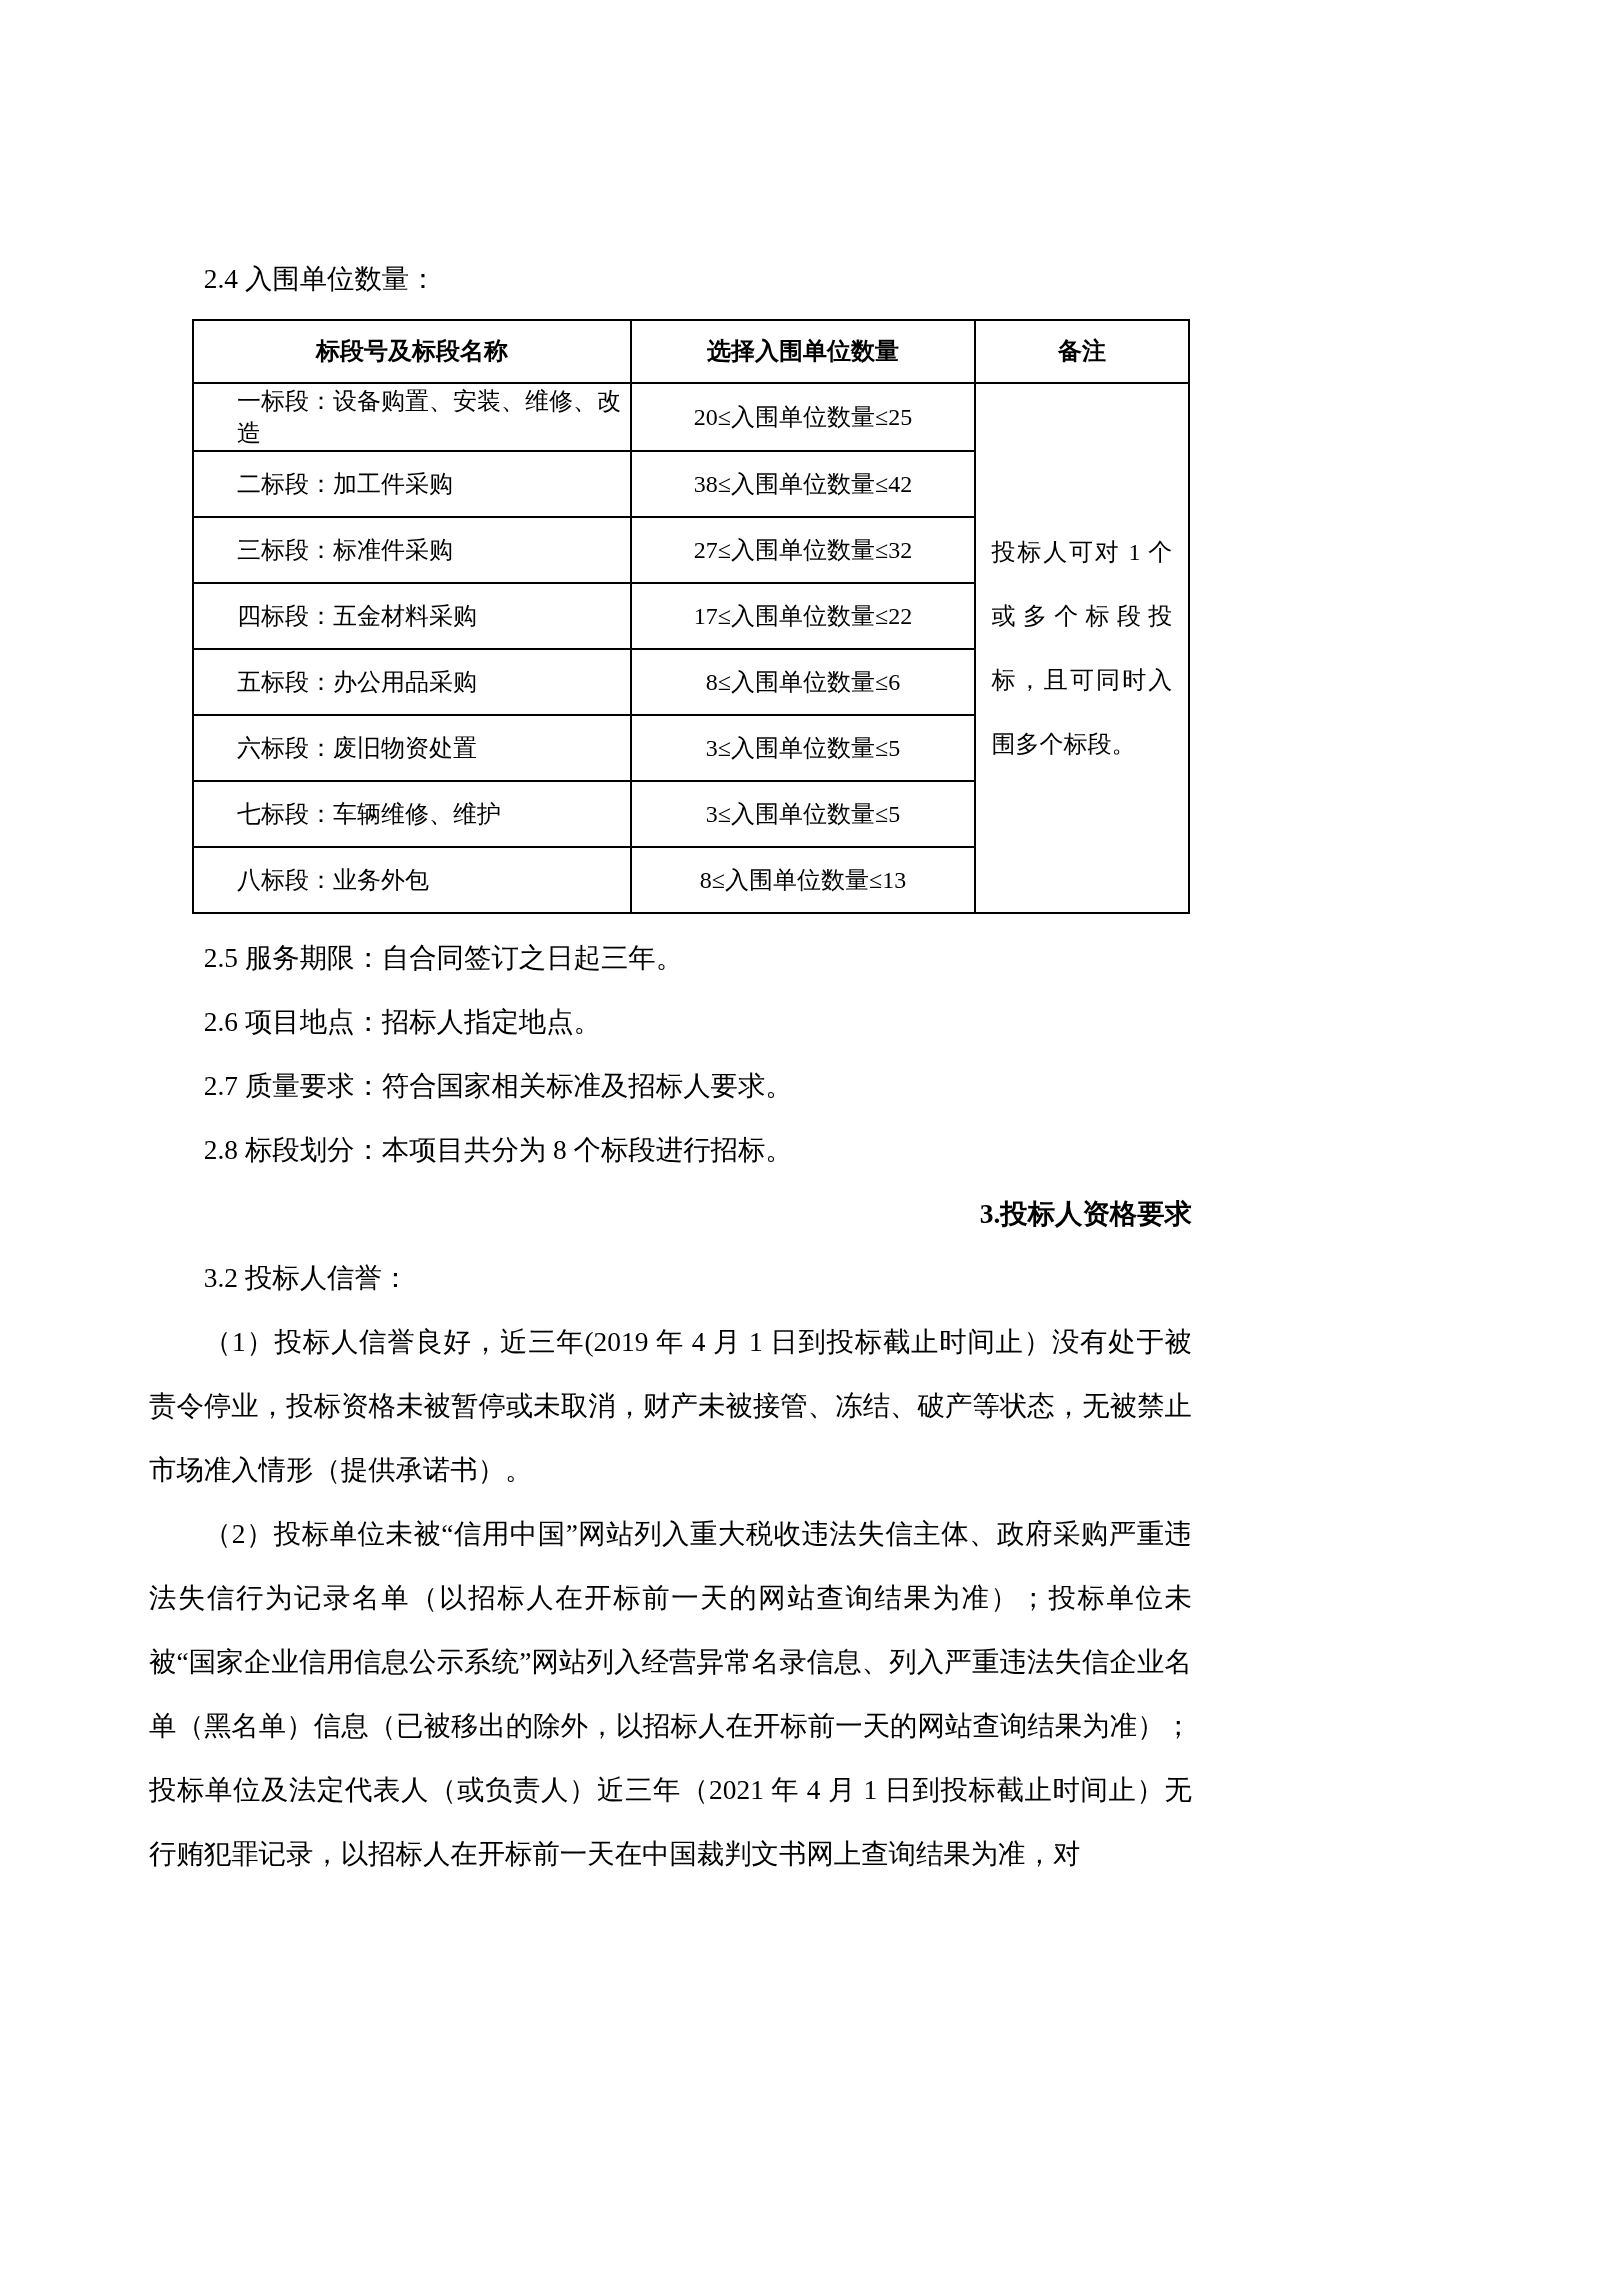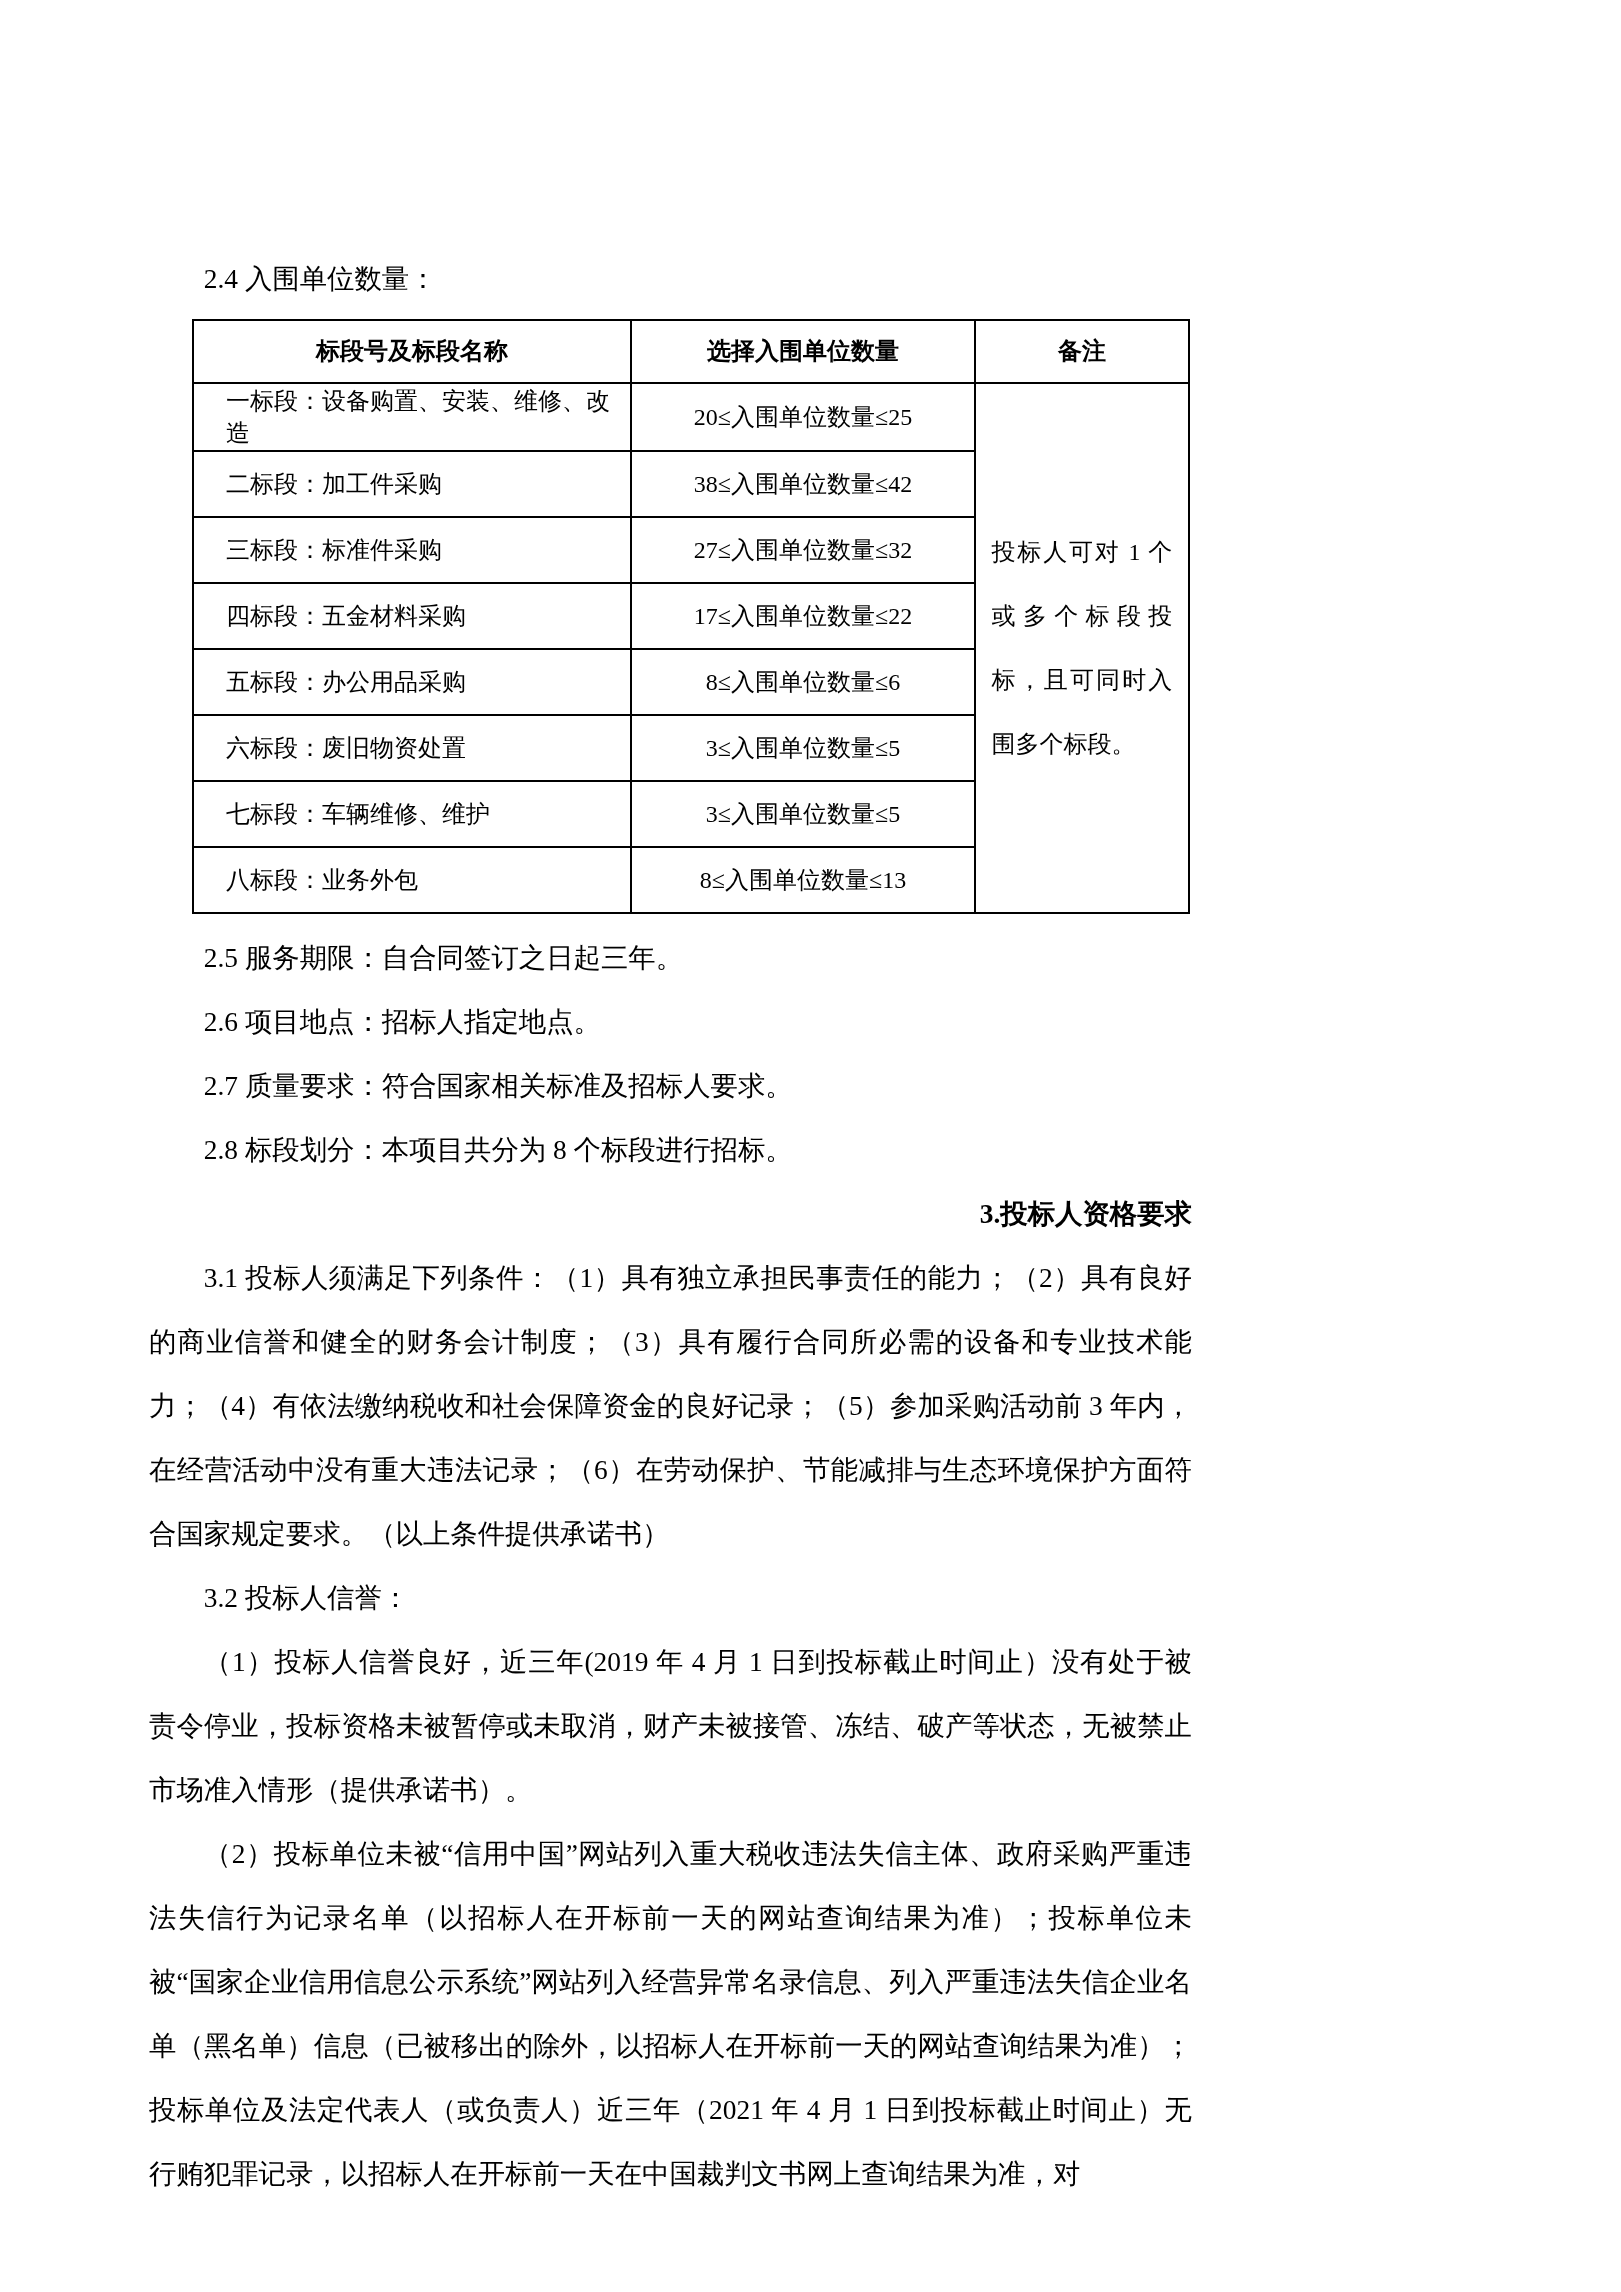--- a/index.html
+++ b/index.html
@@ -44,21 +44,21 @@
     font-size: 24px;
     overflow: hidden;
   }
   table.bid-table th {
     font-weight: bold;
     text-align: center;
     height: 59px;
   }
   td.cell-name {
     text-align: left;
-    padding-left: 32px;
+    padding-left: 43px;
     height: 62px;
   }
   td.cell-range {
     text-align: center;
     height: 62px;
   }
   td.cell-remark {
     vertical-align: middle;
     text-align: justify;
     text-justify: inter-character;
@@ -126,19 +126,18 @@
     </tbody>
   </table>
 
   <p class="line indent">2.5 服务期限：自合同签订之日起三年。</p>
   <p class="line indent">2.6 项目地点：招标人指定地点。</p>
   <p class="line indent">2.7 质量要求：符合国家相关标准及招标人要求。</p>
   <p class="line indent">2.8 标段划分：本项目共分为 8 个标段进行招标。</p>
 
   <p class="heading">3.投标人资格要求</p>
 
-  <p class="line indent">3.1 投标人须满足下列条件：（1）具有独立承担民事责任的能力；（2）具有良好的商业信誉和健全的财务会计制度；（3）具有履行合同所必需的设备和专业技术能力；（4）有依法缴纳税收和社会保障资金的良好记录；（5）参加采购活动前 3 年内，在经营活动中没有重大违法记录；（6）在劳动保护、节能减排与生态环境保护方面符合国家规定要求。（以上条件提供承诺书）</p>
   <p class="line indent">3.2 投标人信誉：</p>
   <p class="line indent">（1）投标人信誉良好，近三年(2019 年 4 月 1 日到投标截止时间止）没有处于被责令停业，投标资格未被暂停或未取消，财产未被接管、冻结、破产等状态，无被禁止市场准入情形（提供承诺书）。</p>
   <p class="line indent">（2）投标单位未被“信用中国”网站列入重大税收违法失信主体、政府采购严重违法失信行为记录名单（以招标人在开标前一天的网站查询结果为准）；投标单位未被“国家企业信用信息公示系统”网站列入经营异常名录信息、列入严重违法失信企业名单（黑名单）信息（已被移出的除外，以招标人在开标前一天的网站查询结果为准）；投标单位及法定代表人（或负责人）近三年（2021 年 4 月 1 日到投标截止时间止）无行贿犯罪记录，以招标人在开标前一天在中国裁判文书网上查询结果为准，对</p>
 
 </div>
 
 
 </body></html>

